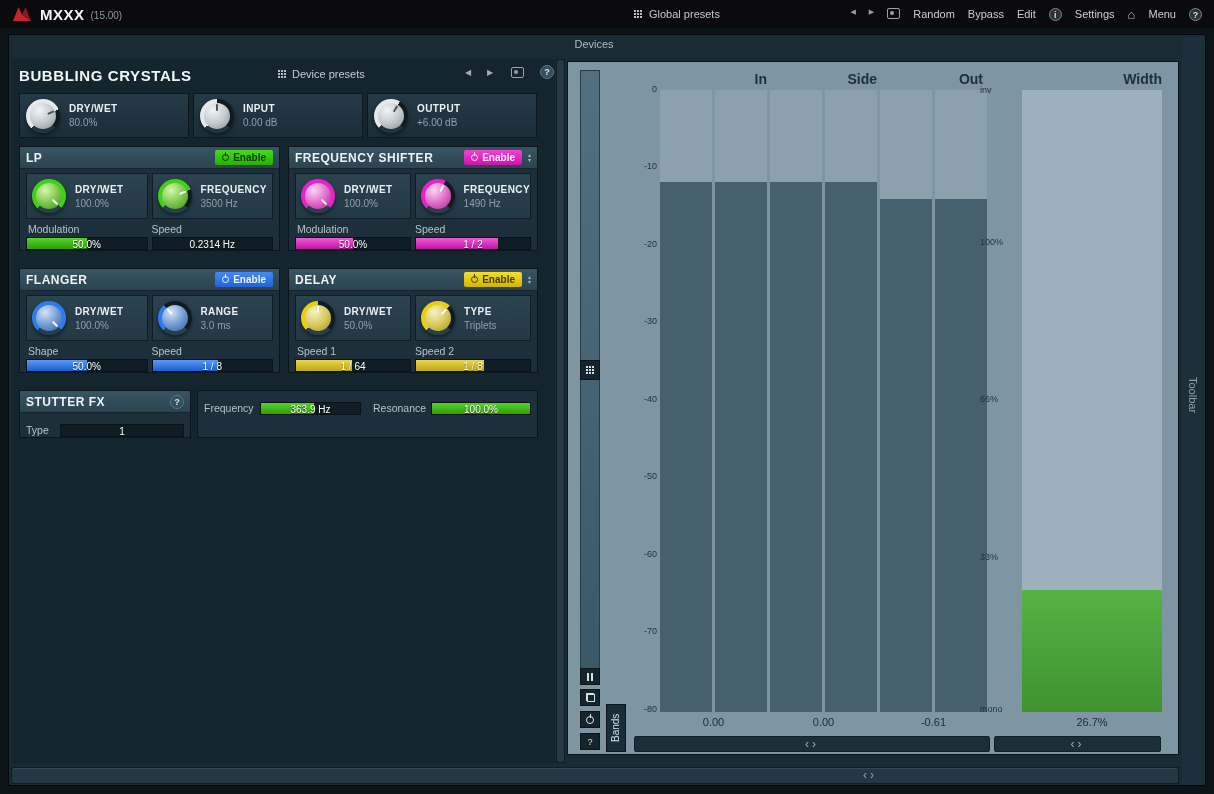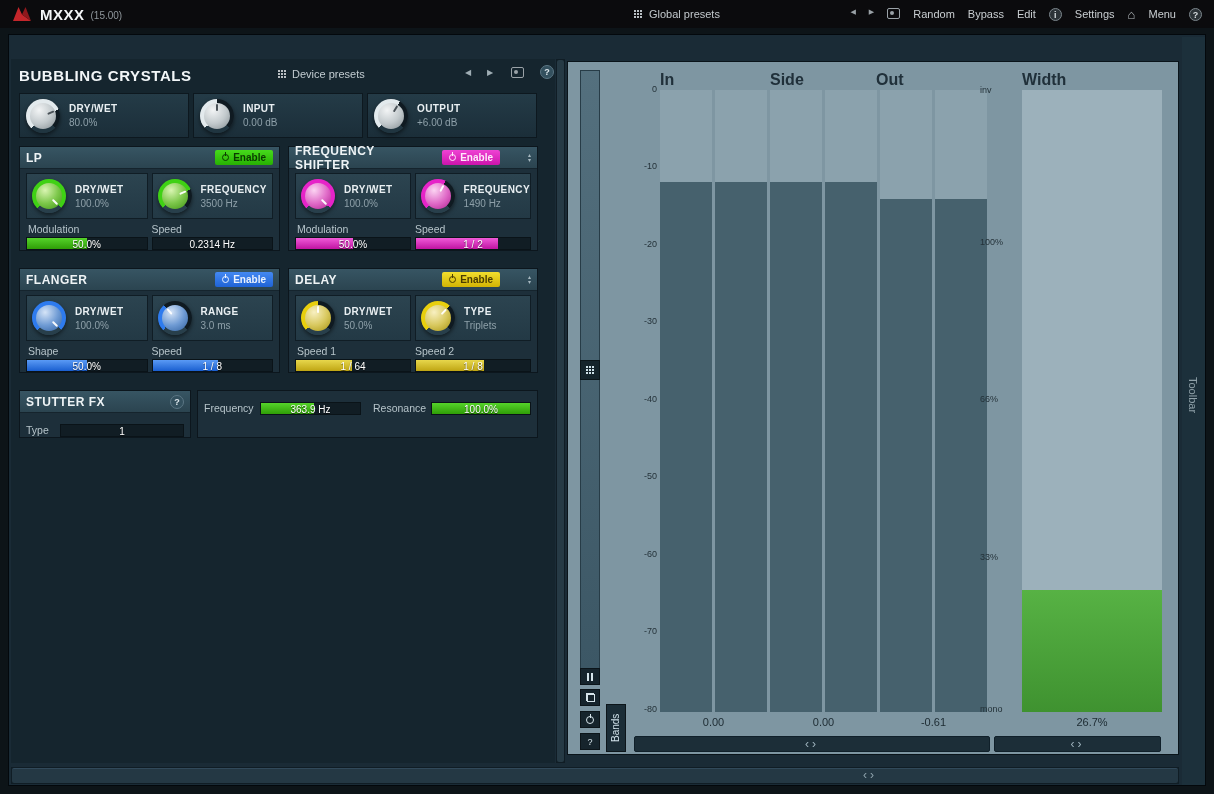--- a/index.html
+++ b/index.html
@@ -55,21 +55,21 @@
   .ptr { position:absolute; inset:4px; border-radius:50%; }
   .ptr::before { content:''; position:absolute; left:50%; top:1px; width:2px; height:7px; margin-left:-1px;
     background:rgba(255,255,255,.95); border-radius:1px; }
   .ptr-dark::before { background:#4a5258; }
   .k-text { margin-left:9px; }
   .k-label { font-size:10px; font-weight:bold; color:#e9eff2; letter-spacing:.4px; }
   .k-value { font-size:10px; color:#8ea0a9; margin-top:3px; }
 
   .module { position:absolute; background:#1d2f3a; border:1px solid #0c161d; }
   .mod-header { height:22px; background:linear-gradient(180deg,#375563,#2b4450); border-bottom:1px solid #15242d;
-    display:flex; align-items:center; padding:0 6px;gap:22px; }
+    display:flex; align-items:center; padding:0 6px; }
   .mod-name { font-size:12px; font-weight:bold; color:#eef3f5; letter-spacing:.5px; flex:1; }
   .enable-btn { height:15px; padding:0 7px; border-radius:2px; display:inline-flex; align-items:center; gap:4px;
     font-size:10px; font-weight:bold; }
   .en-green  { background:linear-gradient(180deg,#46da1c,#27b102); color:#0a3a00; }
   .en-magenta{ background:linear-gradient(180deg,#ef43d4,#cc14ab); color:#ffe9fb; }
   .en-blue   { background:linear-gradient(180deg,#4489f2,#1f63d6); color:#eaf2ff; }
   .en-yellow { background:linear-gradient(180deg,#f2de2e,#d2b404); color:#4a3c00; }
   .pwr { width:7px; height:7px; border:1px solid currentColor; border-radius:50%; position:relative; flex:none; }
   .pwr::after { content:''; position:absolute; left:50%; top:-3px; width:1px; height:4px; margin-left:-.5px; background:currentColor; }
   .chev-stack { margin-left:6px; display:flex; flex-direction:column; line-height:5px; font-size:6px; color:#a7b8c0; text-align:center; }
@@ -107,21 +107,21 @@
     box-shadow:3px 0 #cfe0e8,6px 0 #cfe0e8,0 3px #cfe0e8,3px 3px #cfe0e8,6px 3px #cfe0e8,0 6px #cfe0e8,3px 6px #cfe0e8,6px 6px #cfe0e8; }
   .sbtn { position:absolute; left:12px; width:20px; height:17px; background:#16242c; border:1px solid #0c151a;
     color:#d6e4ea; display:flex; align-items:center; justify-content:center; font-size:9px; }
   .pause-glyph { display:flex; gap:2px; }
   .pause-glyph i { width:2px; height:8px; background:#d6e4ea; }
   .win-glyph { position:relative; width:9px; height:9px; }
   .win-glyph::before { content:''; position:absolute; left:0; top:0; width:6px; height:6px; border:1px solid #d6e4ea; }
   .win-glyph::after { content:''; position:absolute; right:0; bottom:0; width:6px; height:6px; border:1px solid #d6e4ea; background:#16242c; }
   .bands-tab { position:absolute; left:38px; top:642px; width:20px; height:48px; background:#1b2d37; border:1px solid #0c151a;
     color:#cfe0e8; font-size:10px; writing-mode:vertical-rl; transform:rotate(180deg); text-align:center; line-height:18px; }
-  .m-header { position:absolute; top:9px; height:13px; text-align:left; font-size:16px; color:#20303a; font-weight:bold; }
+  .m-header { position:absolute; top:9px; height:13px; text-align:right; font-size:14px; color:#20303a; font-weight:bold; }
   .db-label { position:absolute; left:40px; width:49px; text-align:right; font-size:9px; color:#243239; }
   .track { position:absolute; top:28px; height:622px; background:#8ba2ad; }
   .bar { position:absolute; left:0; right:0; bottom:0; background:#46616d; }
   .w-track { position:absolute; top:28px; height:622px; background:#9cb1bb; }
   .w-bar { position:absolute; left:0; right:0; bottom:0; background:linear-gradient(180deg,#57b244,#3f9230); }
   .w-scale { position:absolute; width:36px; text-align:left; font-size:9px; color:#243239; }
   .readout { position:absolute; top:654px; height:14px; text-align:center; font-size:11px; color:#1c2a31; }
   .m-scroll { position:absolute; top:674px; height:16px; background:#1c2e38; border:1px solid #10202a; border-radius:2px;
     color:#9db2bc; font-size:12px; text-align:center; line-height:14px; letter-spacing:3px; }
 
@@ -161,20 +161,21 @@
       <span class="tb-item">Edit</span>
       <span class="circle-icon">i</span>
       <span class="tb-item">Settings</span>
       <span class="home-icon">⌂</span>
       <span class="tb-item">Menu</span>
       <span class="circle-icon">?</span>
     </div>
   </div>
 
   <div class="main">
+    <div class="devices-tab">Devices</div>
 
     <div class="left-panel">
       <div class="dev-title">BUBBLING CRYSTALS</div>
       <div class="dev-presets">
         <span class="grid-icon">
             <i></i>
           </span>
         <span>Device presets</span>
       </div>
       <span class="hdr-arrow" style="left:454px;">◀</span>

